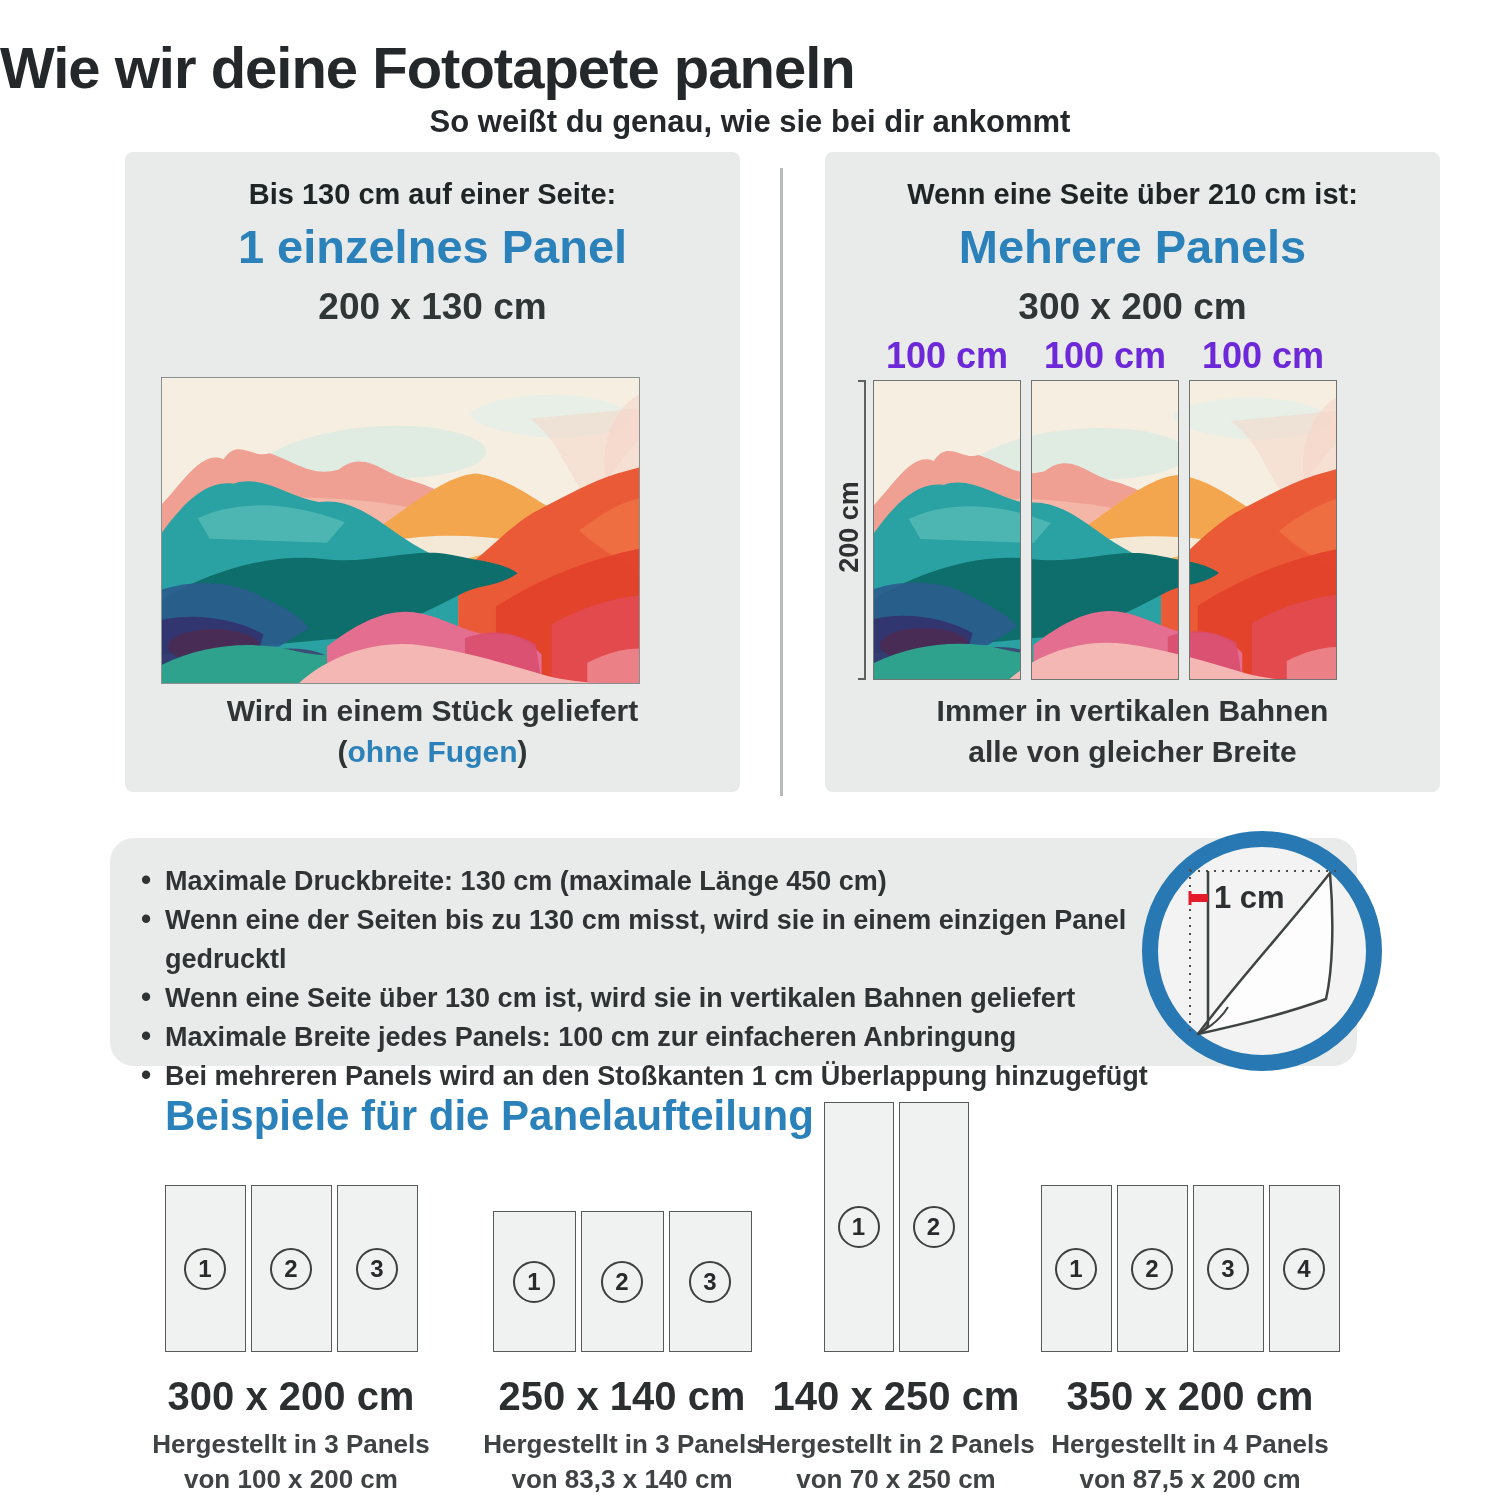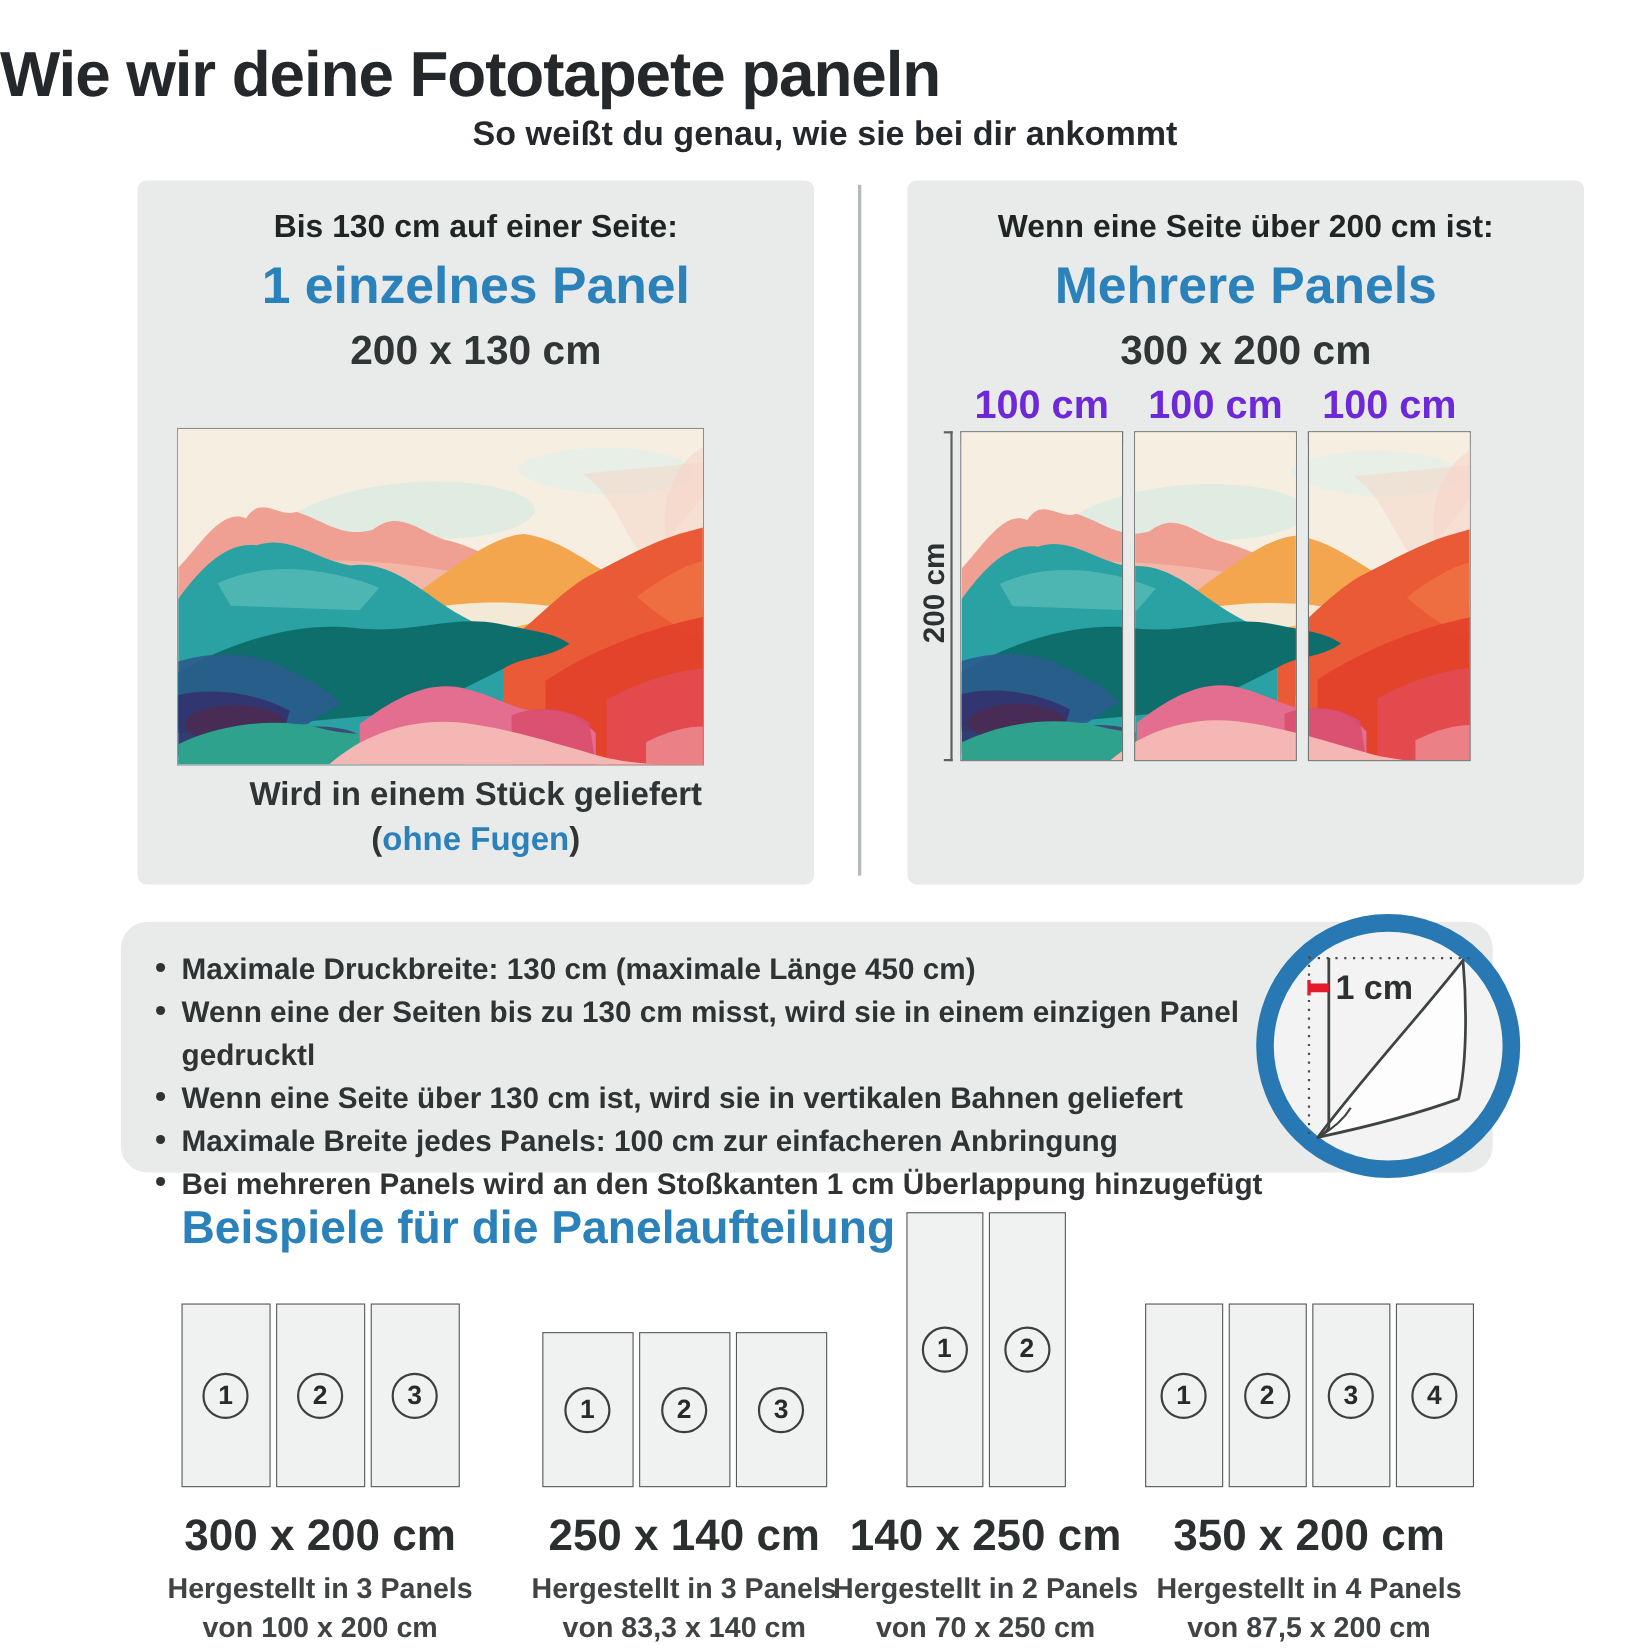--- a/index.html
+++ b/index.html
@@ -6,21 +6,21 @@
   .canvas{
     position:relative;width:1500px;height:1500px;background:#ffffff;overflow:hidden;
     font-family:"Liberation Sans", sans-serif;color:#25292b;
   }
   
   .title{position:absolute;top:34px;left:0;width:100%;text-align:left;
     font-size:58px;font-weight:800;letter-spacing:-1px;color:#24282b;margin:0;}
   .subtitle{position:absolute;top:104px;left:0;width:100%;text-align:center;
     font-size:31px;font-weight:700;color:#24282b;margin:0;}
   
-  .card{position:absolute;top:164px;width:615px;height:640px;background:#e8ebea;border-radius:8px;}
+  .card{position:absolute;top:152px;width:615px;height:640px;background:#e8ebea;border-radius:8px;}
   .card-left{left:125px;}
   .card-right{left:825px;}
   .divider{position:absolute;left:780px;top:168px;width:3px;height:628px;background:#b6bbba;}
   .cond{margin:26px 0 0 0;text-align:center;font-size:29px;font-weight:800;color:#1f2425;}
   .headline{margin:8px 0 0 0;text-align:center;font-size:47px;font-weight:800;color:#2b81ba;}
   .size-label{margin:12px 0 0 0;text-align:center;font-size:37px;font-weight:800;color:#303536;}
   .note{position:absolute;bottom:20px;left:0;width:100%;text-align:center;
     font-size:30px;font-weight:700;color:#303435;line-height:41px;margin:0;}
   .note .blue{color:#2b81ba;}
   
@@ -124,21 +124,21 @@
     </div>
     <p class="note">
       <span>Wird in einem Stück geliefert</span><br>
       <span>(</span><span class="blue">ohne Fugen</span><span>)</span>
     </p>
   </section>
 
   <div class="divider"></div>
 
   <section class="card card-right">
-    <p class="cond">Wenn eine Seite über 200 cm ist:</p>
+    <p class="cond">Wenn eine Seite über 210 cm ist:</p>
     <h2 class="headline">Mehrere Panels</h2>
     <p class="size-label">300 x 200 cm</p>
 
     <div class="measures">
       <div class="measure">
         <span class="mlabel">100 cm</span>
         <div class="bracket"></div>
       </div>
       <div class="measure">
         <span class="mlabel">100 cm</span>
@@ -164,20 +164,24 @@
             <use href="#wc"></use>
           </svg>
       </div>
       <div class="strip s3">
         <svg viewBox="0 0 480 300" preserveAspectRatio="none" width="464" height="300">
             <use href="#wc"></use>
           </svg>
       </div>
     </div>
 
+    <p class="note">
+      <span>Immer in vertikalen Bahnen</span><br>
+      <span>alle von gleicher Breite</span>
+    </p>
   </section>
 
   <section class="info-box">
     <ul>
       <li>Maximale Druckbreite: 130 cm (maximale Länge 450 cm)</li>
       <li>Wenn eine der Seiten bis zu 130 cm misst, wird sie in einem einzigen Panel gedrucktl</li>
       <li>Wenn eine Seite über 130 cm ist, wird sie in vertikalen Bahnen geliefert</li>
       <li>Maximale Breite jedes Panels: 100 cm zur einfacheren Anbringung</li>
       <li>Bei mehreren Panels wird an den Stoßkanten 1 cm Überlappung hinzugefügt</li>
     </ul>

